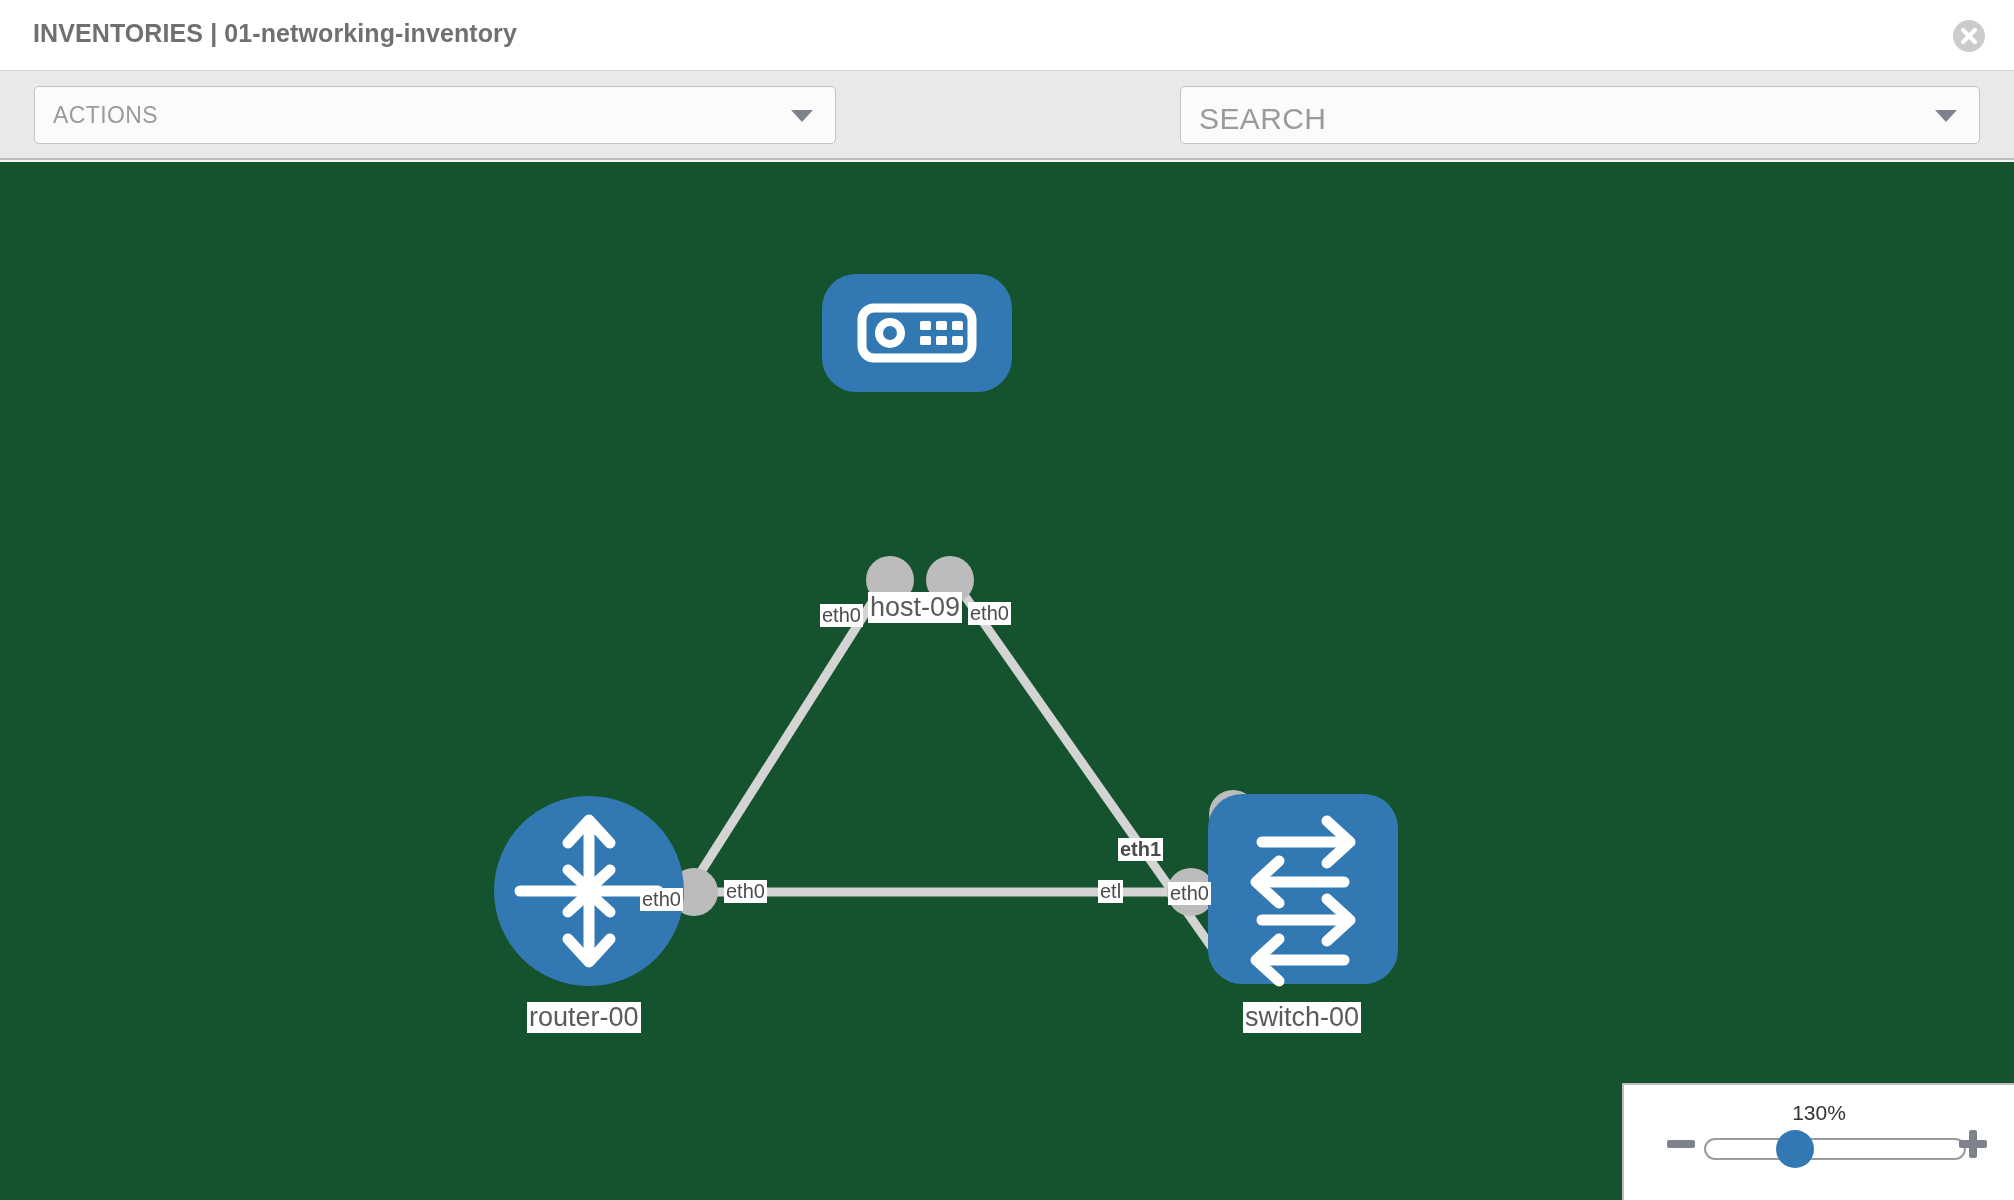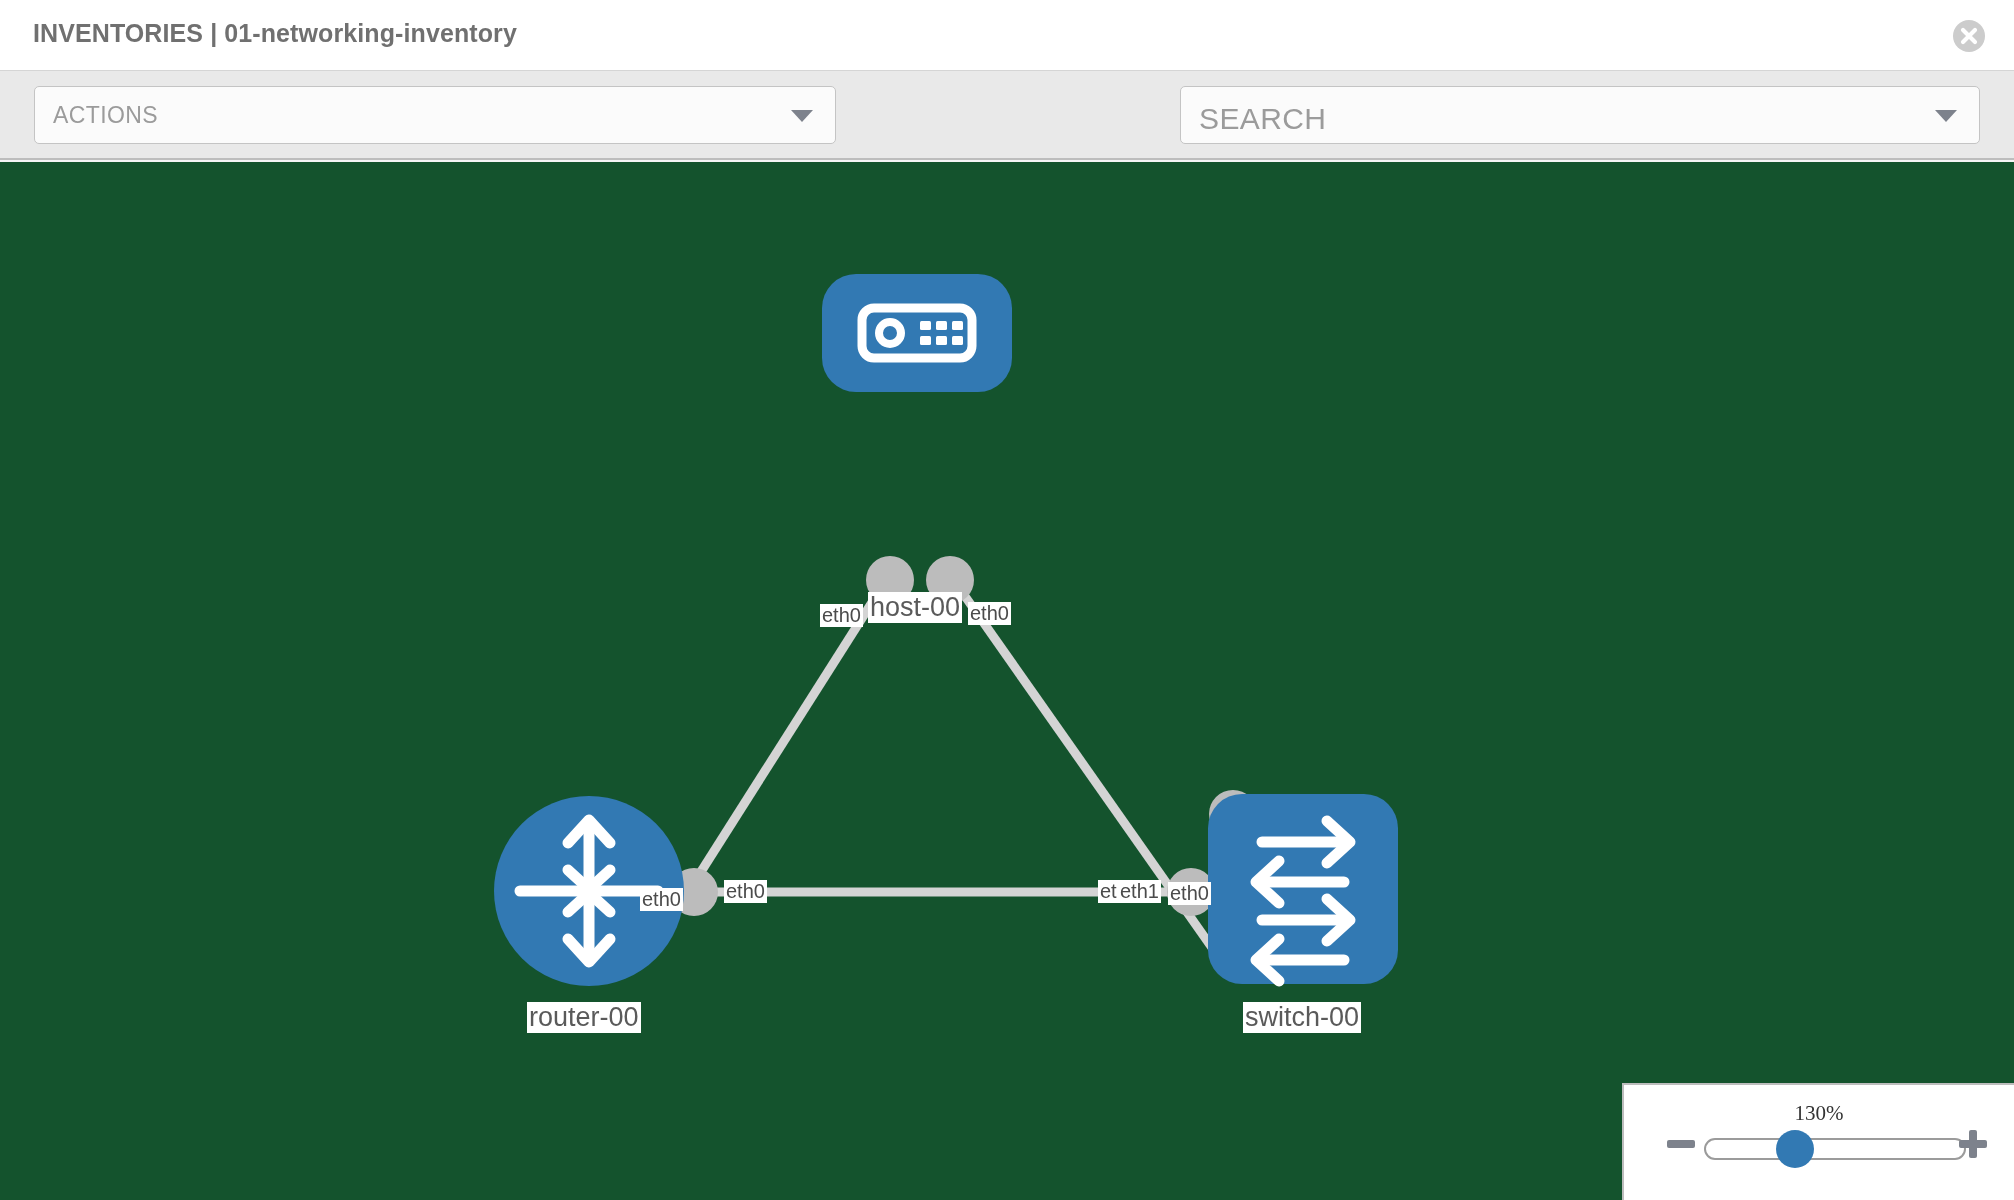--- a/index.html
+++ b/index.html
@@ -161,21 +161,20 @@
   
   .zoom-panel {
     position: absolute;
     left: 1622px;
     top: 1083px;
     width: 392px;
     height: 117px;
     background: #ffffff;
     border-left: 2px solid #bdbdbd;
     border-top: 2px solid #bdbdbd;
-    font-family: Liberation Serif, serif;
   }
   .zoom-level {
     position: absolute;
     left: 0; right: 0;
     top: 16px;
     text-align: center;
     font-size: 21px;
     color: #333333;
   }
   .zoom-minus, .zoom-plus {
@@ -327,23 +326,23 @@
         </g>
       </g>
     </svg>
 
     <span class="iface-label" style="left:820px; top:442px;">eth0</span>
     <span class="iface-label" style="left:968px; top:440px;">eth0</span>
     <span class="iface-label" style="left:640px; top:726px;">eth0</span>
     <span class="iface-label" style="left:1168px; top:720px;">eth0</span>
     <span class="iface-label" style="left:724px; top:718px;">eth0</span>
     <span class="iface-label" style="left:1098px; top:718px;">etl</span>
-    <span class="iface-label" style="left:1118px; top:718px;">eth1</span>
-
-    <span class="node-label" style="left:868px; top:430px;">host-00</span>
+    <span class="iface-label" style="left:1118px; top:676px;font-weight:bold;">eth1</span>
+
+    <span class="node-label" style="left:868px; top:430px;">host-09</span>
     <span class="node-label" style="left:527px; top:840px;">router-00</span>
     <span class="node-label" style="left:1243px; top:840px;">switch-00</span>
 
     <div class="zoom-panel" style="top:921px; left:1622px;">
       <div class="zoom-level">130%</div>
 
       <div class="zoom-minus">
         <svg width="34" height="34" viewBox="0 0 34 34" aria-hidden="true">
           <rect x="3" y="13" width="28" height="8" rx="2" fill="#7d828c"></rect>
         </svg>

